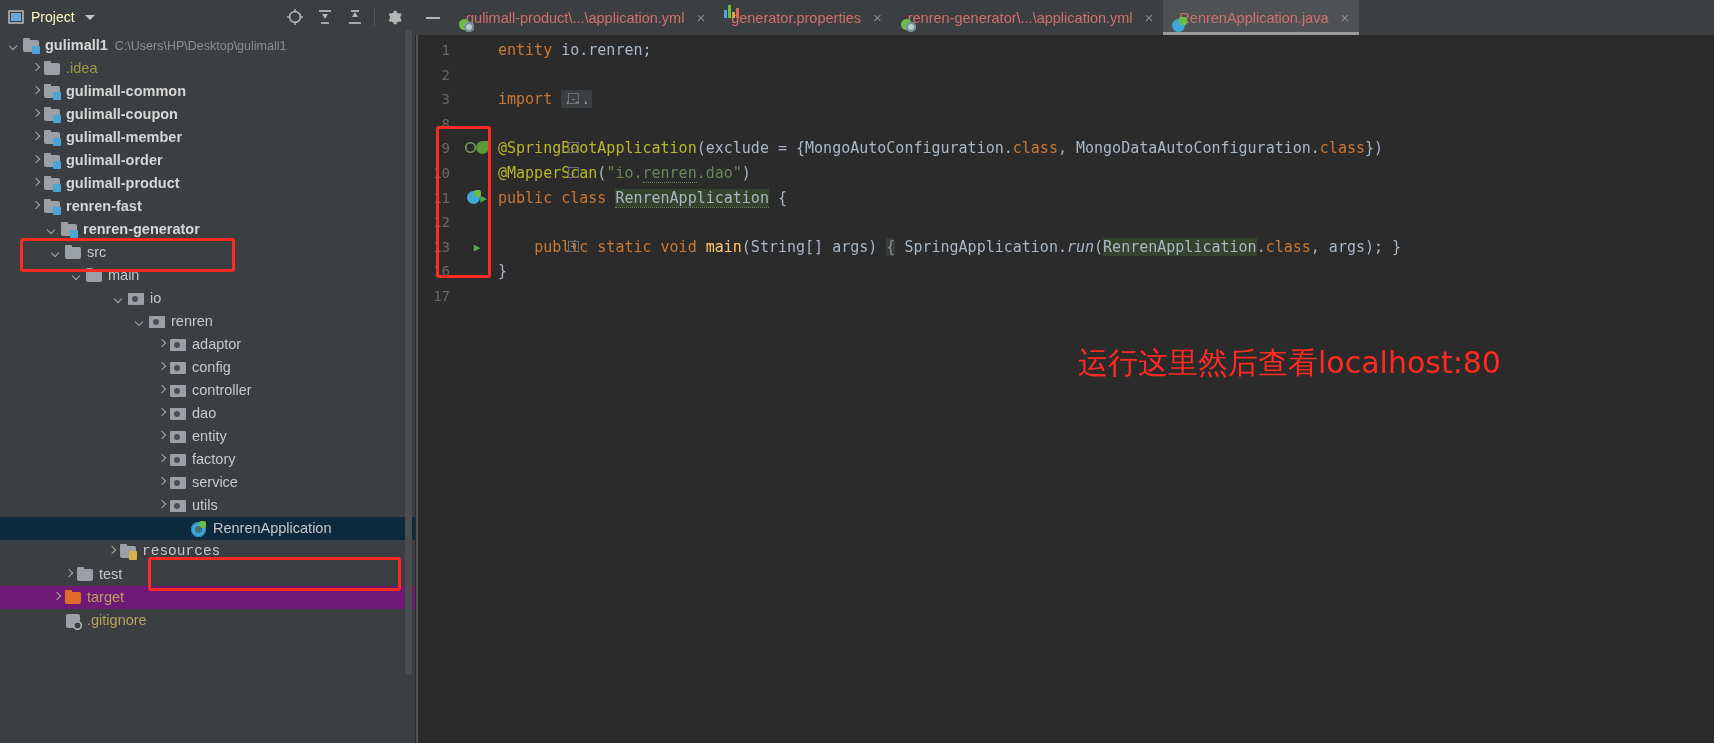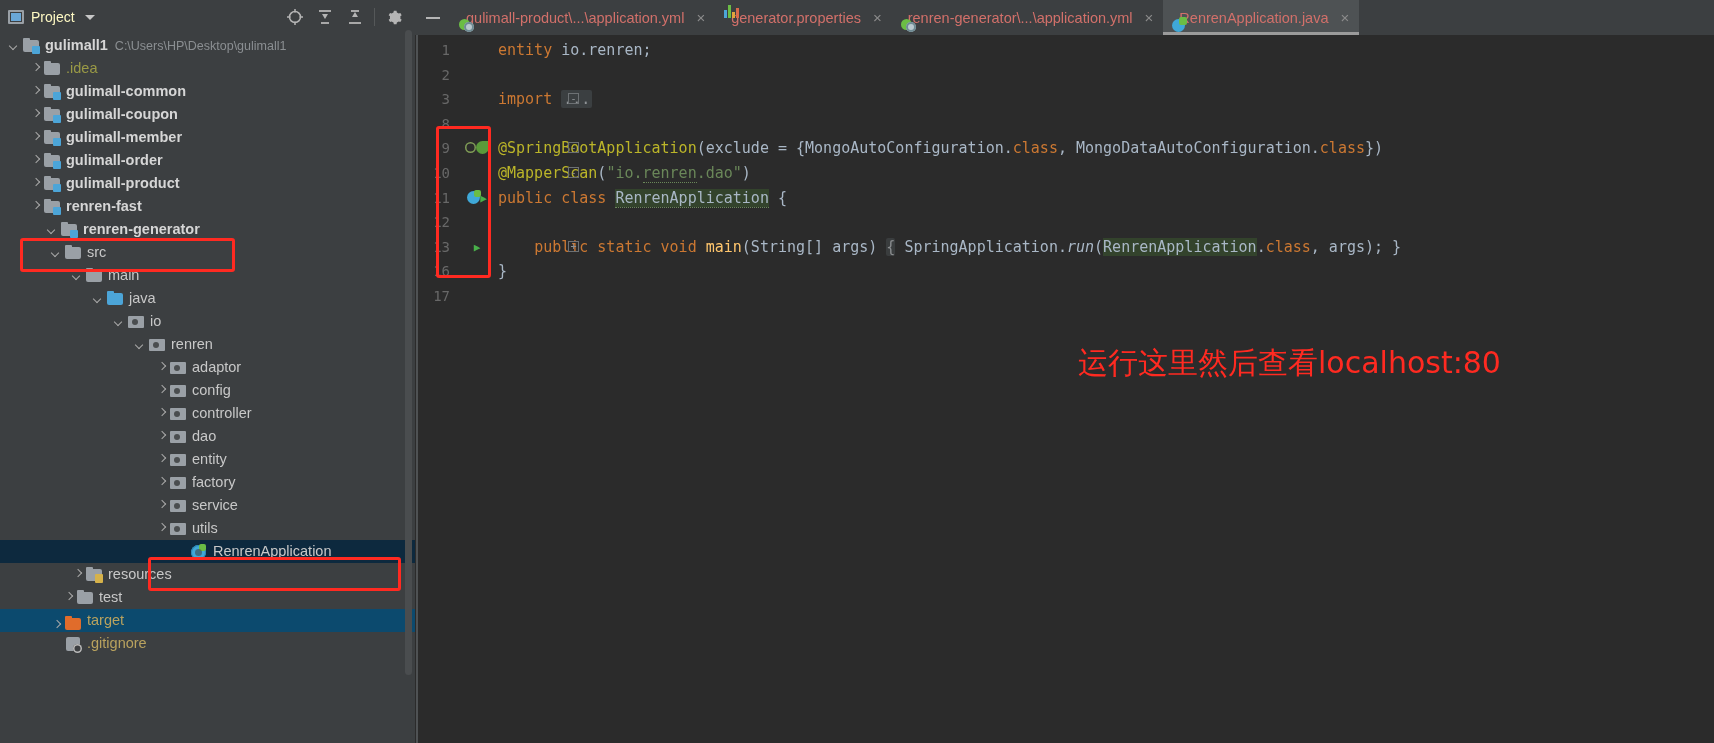--- a/index.html
+++ b/index.html
@@ -49,21 +49,21 @@
     border-right:1.6px solid #a9a9a9;border-bottom:1.6px solid #a9a9a9;
     transform:rotate(45deg);
   }
   .row .ic{width:17px;height:16px;flex:0 0 17px;margin-right:5px;position:relative;}
   .row .lbl{line-height:23px;}
   .bold{font-weight:bold;color:#d6d6d6;}
   .dim{color:#8b8f92;font-size:12.5px;margin-left:7px;font-weight:normal;}
   .yellowtxt{color:#9a9a46;}
   .orangetxt{color:#b9a25e;}
   .row.selected{background:#0d293e;}
-  .row.target-hl{background:#0c4a6e;align-items:flex-end;}
+  .row.target-hl{background:#701a75;}
 
   
   .f-gray{position:absolute;left:0;top:2px;width:16px;height:12px;background:#9aa0a6;border-radius:1px 2px 2px 2px;}
   .f-gray::before{content:"";position:absolute;left:0;top:-2px;width:7px;height:3px;background:#9aa0a6;border-radius:1px 1px 0 0;}
   .f-mod::after{content:"";position:absolute;right:-1px;bottom:-2px;width:8px;height:8px;background:#4ca5d8;border-radius:1px;}
   .f-blue{position:absolute;left:0;top:2px;width:16px;height:12px;background:#4ca5d8;border-radius:1px 2px 2px 2px;}
   .f-blue::before{content:"";position:absolute;left:0;top:-2px;width:7px;height:3px;background:#4ca5d8;border-radius:1px 1px 0 0;}
   .f-pkg{position:absolute;left:0;top:2px;width:16px;height:12px;background:#9aa0a6;border-radius:1px;}
   .f-pkg::after{content:"";position:absolute;left:4px;top:3px;width:6px;height:6px;border-radius:50%;background:#4a4d4f;}
   .f-orange{position:absolute;left:0;top:2px;width:16px;height:12px;background:#e06c2b;border-radius:1px 2px 2px 2px;}
@@ -258,27 +258,20 @@
           </span>
           <span class="lbl">src</span>
         </div>
         <div class="row" style="padding-left: 71px;">
           <span class="arrow down"></span>
           <span class="ic">
             <span class="f-gray"></span>
           </span>
           <span class="lbl">main</span>
         </div>
-        <div class="row" style="padding-left: 92px;">
-          <span class="arrow down"></span>
-          <span class="ic">
-            <span class="f-blue"></span>
-          </span>
-          <span class="lbl">java</span>
-        </div>
         <div class="row" style="padding-left: 113px;">
           <span class="arrow down"></span>
           <span class="ic">
             <span class="f-pkg"></span>
           </span>
           <span class="lbl">io</span>
         </div>
         <div class="row" style="padding-left: 134px;">
           <span class="arrow down"></span>
           <span class="ic">
@@ -342,21 +335,21 @@
           </span>
           <span class="lbl">utils</span>
         </div>
         <div class="row selected" style="padding-left: 176px;">
           <span class="arrow "></span>
           <span class="ic">
             <span class="spring-ic"></span>
           </span>
           <span class="lbl">RenrenApplication</span>
         </div>
-        <div class="row" style="padding-left: 71px;">
+        <div class="row" style="padding-left: 105px; font-family: Liberation Mono, monospace;">
           <span class="arrow right"></span>
           <span class="ic">
             <span class="f-res"></span>
           </span>
           <span class="lbl">resources</span>
         </div>
         <div class="row" style="padding-left: 50px; margin-left: 12px;">
           <span class="arrow right"></span>
           <span class="ic">
             <span class="f-gray"></span>

